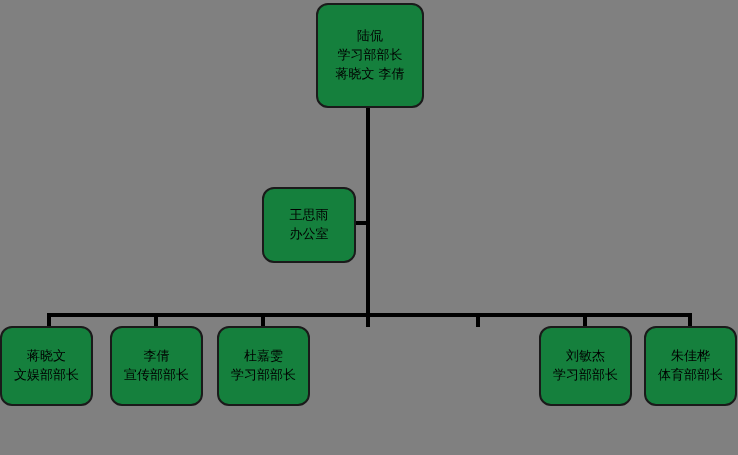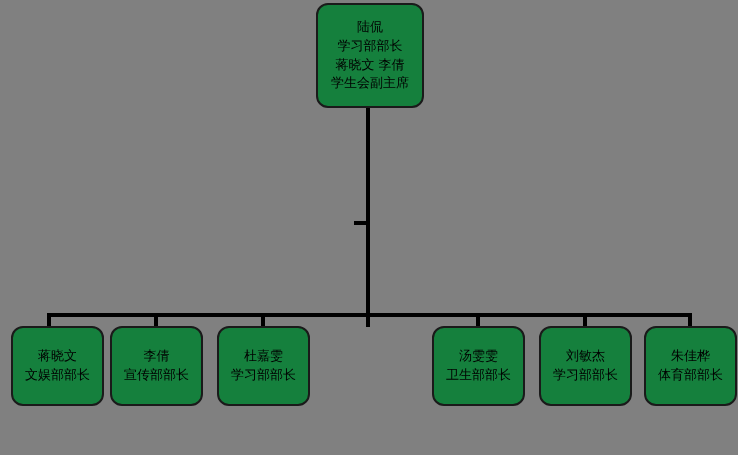--- a/index.html
+++ b/index.html
@@ -79,44 +79,43 @@
   <div class="connector v-line" style="left:261px; top:313px; height:14px;"></div>
   <div class="connector v-line" style="left:366px; top:313px; height:14px;"></div>
   <div class="connector v-line" style="left:476px; top:313px; height:14px;"></div>
   <div class="connector v-line" style="left:583px; top:313px; height:14px;"></div>
   <div class="connector v-line" style="left:688px; top:313px; height:14px;"></div>
 
   <div class="node root">
     <span class="line-text">陆侃</span>
     <span class="line-text">学习部部长</span>
     <span class="line-text">蒋晓文 李倩</span>
-    <span class="line-text">学生会副主席</span>
   </div>
 
+  <div class="node office">
+    <span class="line-text">王思雨</span>
+    <span class="line-text">办公室</span>
+  </div>
 
-  <div class="node dept" style="left:11px;align-items:center;">
+  <div class="node dept" style="left:0;align-items:center;">
     <span class="line-text">蒋晓文</span>
     <span class="line-text">文娱部部长</span>
   </div>
 
   <div class="node dept" style="left:110px;">
     <span class="line-text">李倩</span>
     <span class="line-text">宣传部部长</span>
   </div>
 
   <div class="node dept" style="left:217px;">
     <span class="line-text">杜嘉雯</span>
     <span class="line-text">学习部部长</span>
   </div>
 
 
-  <div class="node dept" style="left:432px;">
-    <span class="line-text">汤雯雯</span>
-    <span class="line-text">卫生部部长</span>
-  </div>
 
   <div class="node dept" style="left:539px;align-items:center;">
     <span class="line-text">刘敏杰</span>
     <span class="line-text">学习部部长</span>
   </div>
 
   <div class="node dept" style="left:644px;">
     <span class="line-text">朱佳桦</span>
     <span class="line-text">体育部部长</span>
   </div>

